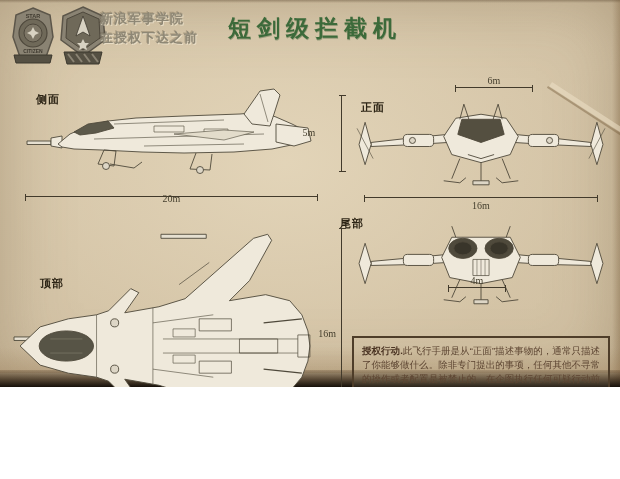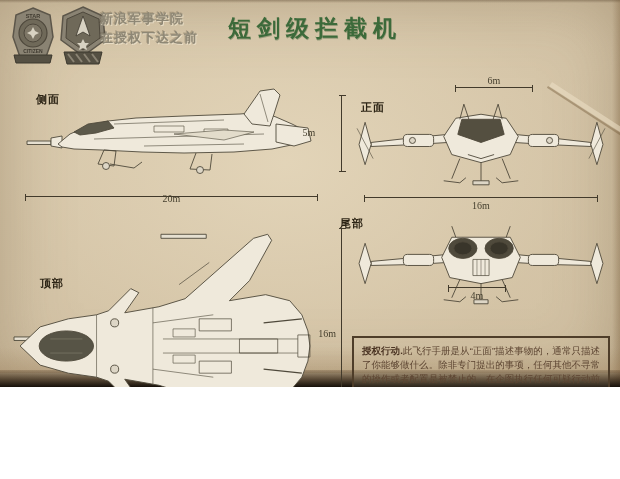--- a/index.html
+++ b/index.html
@@ -172,21 +172,21 @@
       <line x1="121" y1="38" x2="121" y2="54" stroke-width="0.5"></line>
       <line x1="125" y1="38" x2="125" y2="54" stroke-width="0.5"></line>
       <line x1="129" y1="38" x2="129" y2="54" stroke-width="0.5"></line>
       <path d="M104,58 L96,76 M146,58 L154,76" fill="none"></path>
       <path d="M88,78 L104,80 L110,75 M162,78 L146,80 L140,75" fill="none"></path>
       <line x1="125" y1="62" x2="125" y2="80" fill="none"></line>
       <rect x="118" y="78" width="14" height="4" fill="#ddd6c6"></rect>
     </g>
   </svg>
   <div class="dim-h" style="left:448px;top:287px;width:58px;"></div>
-  <div class="dimlbl" style="left:448px;top:290px;width:58px;">4m</div>
+  <div class="dimlbl" style="left:448px;top:275px;width:58px;">4m</div>
 
   <div class="vlabel" style="left:40px;top:238px;margin-top:38px;">顶部</div>
   <svg class="ship" style="left:12px;top:222px;" width="312" height="248" viewBox="0 0 310 246">
     <g stroke="#4f493b" stroke-width="0.9" fill="#efe9db" stroke-linejoin="round">
       <rect x="148" y="12" width="45" height="4" fill="#e6e0d1"></rect>
       <rect x="148" y="230" width="45" height="4" fill="#e6e0d1"></rect>
       <rect x="2" y="114" width="22" height="3.5" fill="#e6e0d1"></rect>
       <path d="M8,123
                L28,104 L56,96 L84,92
                L96,88 L118,66 L126,70 L112,90

